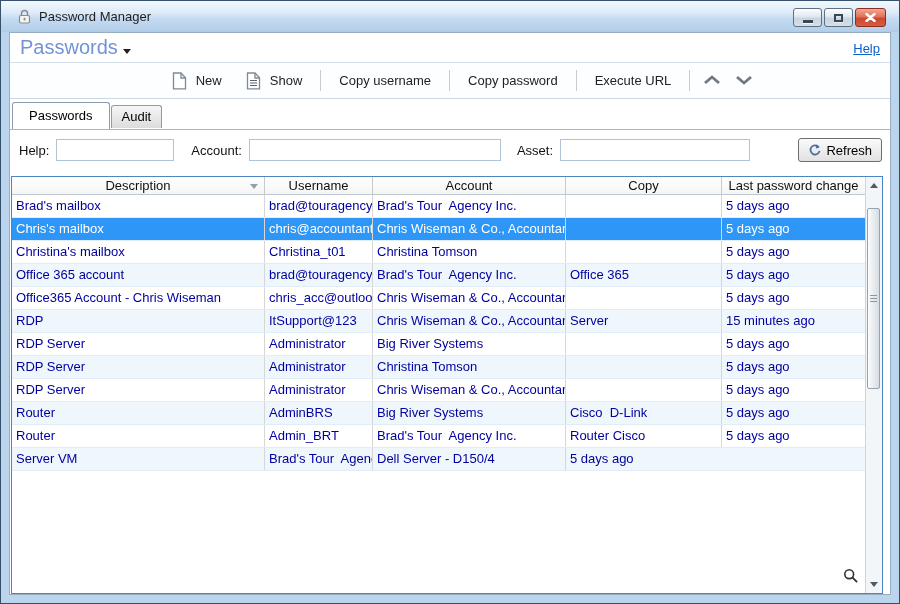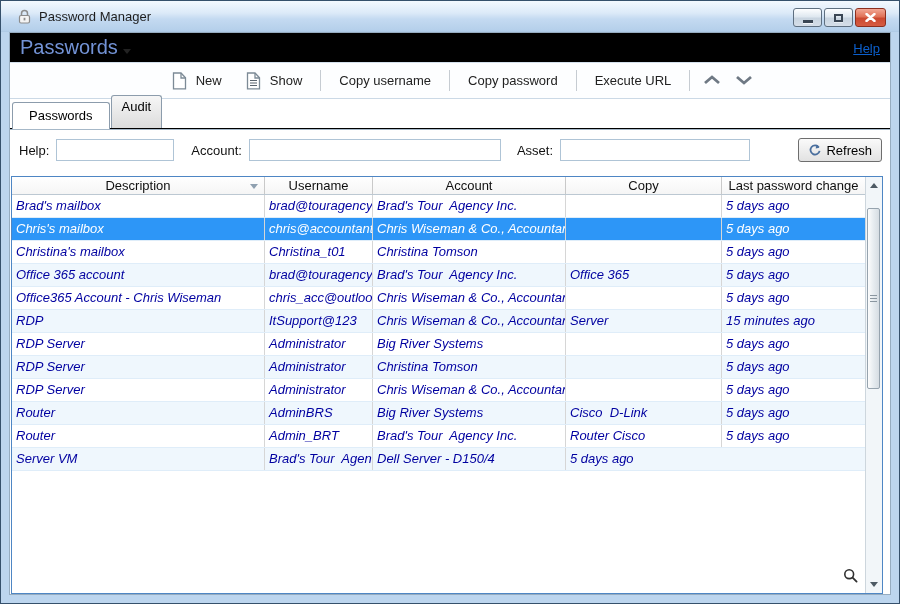--- a/index.html
+++ b/index.html
@@ -18,39 +18,39 @@
   .wbtn { width:29px; height:19px; border:1px solid #5E6F80; border-radius:3px;
           display:flex; align-items:center; justify-content:center;
           background:linear-gradient(#FDFEFF, #DFE8F0 45%, #C8D4E0 55%, #D6DFE9); }
   .wbtn.close { width:31px; border-color:#8C2F1E;
           background:linear-gradient(#F2A794, #E07258 45%, #CB4930 55%, #D65C42); }
   .g-min { width:10px; height:3px; background:#3A4654; margin-top:7px; box-shadow:0 1px 0 rgba(255,255,255,.7); }
   .g-max { width:9px; height:8px; border:2px solid #3A4654; background:transparent; box-shadow:0 1px 0 rgba(255,255,255,.5); }
 
   
   .content { position:absolute; top:31px; left:8px; right:8px; bottom:8px;
-             background:#000000; border:1px solid #96ACC0; overflow:hidden; }
+             background:#ffffff; border:1px solid #96ACC0; overflow:hidden; }
 
   .pageheader { position:relative; height:30px; border-bottom:1px solid #D4E0EC; }
   .pagetitle { position:absolute; left:10px; top:3px; font-size:20px; color:var(--heading,#7393D6); cursor:default; }
   .caret-down { position:absolute; left:113px; top:16px; width:0; height:0;
                 border-left:4px solid transparent; border-right:4px solid transparent; border-top:5px solid #222; }
   .help { position:absolute; right:10px; top:8px; font-size:13px; color:var(--link,#0C5FCB);
           text-decoration:underline; cursor:pointer; }
 
   .toolbar { display:flex; align-items:center; height:36px; padding-left:20px;
              border-bottom:1px solid #CBD9E6; background:#FDFEFF;justify-content:center; }
   .tbtn { display:flex; align-items:center; gap:9px; border:none; background:transparent;
           font-family:inherit; font-size:13px; color:#222; padding:6px 12px; cursor:pointer; }
   .tsep { width:1px; height:21px; background:#C6CCD2; margin:0 6px; }
   .navbtn { border:none; background:transparent; padding:5px 7px; cursor:pointer; }
 
   .tabbar { position:relative; height:29px; display:flex; align-items:flex-end; padding-left:2px; background:#fff; z-index:3; }
   .tab { font-size:13px; color:#000; border:1px solid #8C9CAC; border-bottom:none;
-         border-radius:3px 3px 0 0; height:33px; line-height:22px; padding:0 10px;
+         border-radius:3px 3px 0 0; height:23px; line-height:22px; padding:0 10px;
          background:linear-gradient(#F6F6F6,#DCDCDC); margin-right:1px; cursor:pointer; }
   .tab.active { background:#fff; height:27px; line-height:26px; padding:0 16px; margin-bottom:-1px; z-index:4; position:relative; }
 
   .panel { position:absolute; top:96px; left:0; right:0; bottom:0; border-top:1px solid #A6B8C8; background:#fff; }
 
   
   .filters { display:flex; align-items:center; height:40px; padding:0 8px 0 9px; font-size:13px; color:#111; }
   .filters label { margin-right:7px; }
   .finput { height:22px; border:1px solid #AFC4D6; font-family:inherit; font-size:13px; padding:0 4px; outline:none; }
   .w-find { width:118px; margin-right:17px; }
@@ -67,21 +67,21 @@
            background:linear-gradient(#FFFFFF,#F5F5F5); border-bottom:1px solid #BCC8D2; }
   .th { position:relative; font-size:13px; color:#101010; text-align:center; line-height:17px;
         border-right:1px solid #C9C9C9; overflow:hidden; white-space:nowrap; cursor:pointer; }
   .sort-ico { position:absolute; right:6px; top:7px; width:0; height:0;
               border-left:4px solid transparent; border-right:4px solid transparent; border-top:5px solid #8FA0B0; }
   .tbody { position:absolute; top:18px; left:0; right:17px; bottom:0; overflow:hidden; }
   .tr { display:grid; grid-template-columns:253px 108px 193px 156px 143px; height:23px;
         border-bottom:1px solid #DFEDF9; color:var(--row_text,#0000A0); cursor:default; }
   .tr.alt { background:#EFF7FD; }
   .tr.sel { background:var(--selection,#2D96F7); color:#fff; }
-  .td { font-size:13px; line-height:22px; padding:0 4px; overflow:hidden; white-space:pre; border-right:1px solid #D6D6D6;font-style:italic; }
+  .td { font-size:13px; line-height:22px; padding:0 4px; overflow:hidden; white-space:pre; border-right:1px solid #D6D6D6; }
 
   
   .sbar { position:absolute; top:0; right:0; bottom:0; width:17px; background:#F2F6F9; border-left:1px solid #CDD6DD; }
   .sb-arrow { position:absolute; left:0; right:0; height:15px; display:flex; align-items:center; justify-content:center; cursor:pointer; }
   .sb-arrow.up { top:1px; } .sb-arrow.down { bottom:1px; }
   .arr-up { width:0; height:0; border-left:4px solid transparent; border-right:4px solid transparent; border-bottom:5px solid #4E5A64; }
   .arr-dn { width:0; height:0; border-left:4px solid transparent; border-right:4px solid transparent; border-top:5px solid #4E5A64; }
   .sb-thumb { position:absolute; left:1px; top:31px; width:13px; height:181px; border:1px solid #96A3AE; border-radius:2px;
               background:linear-gradient(90deg,#FDFDFD,#E8EDF1 45%,#D6DDE3); cursor:grab;
               display:flex; align-items:center; justify-content:center; }

